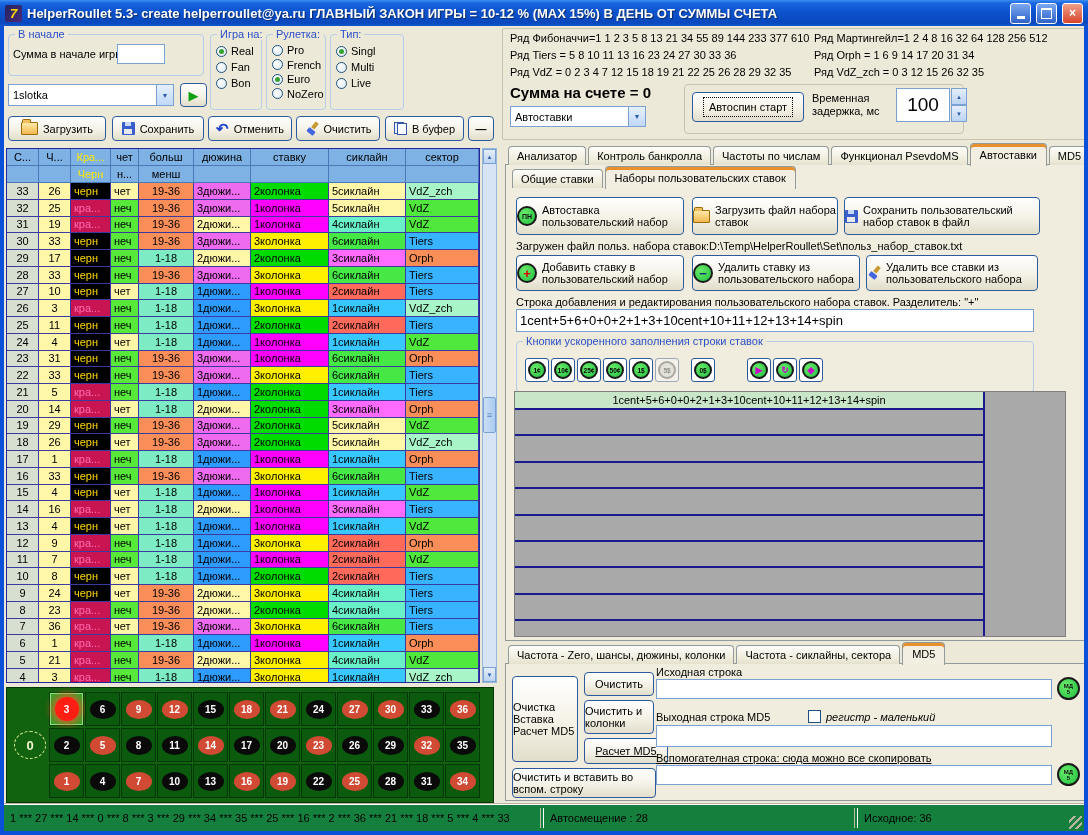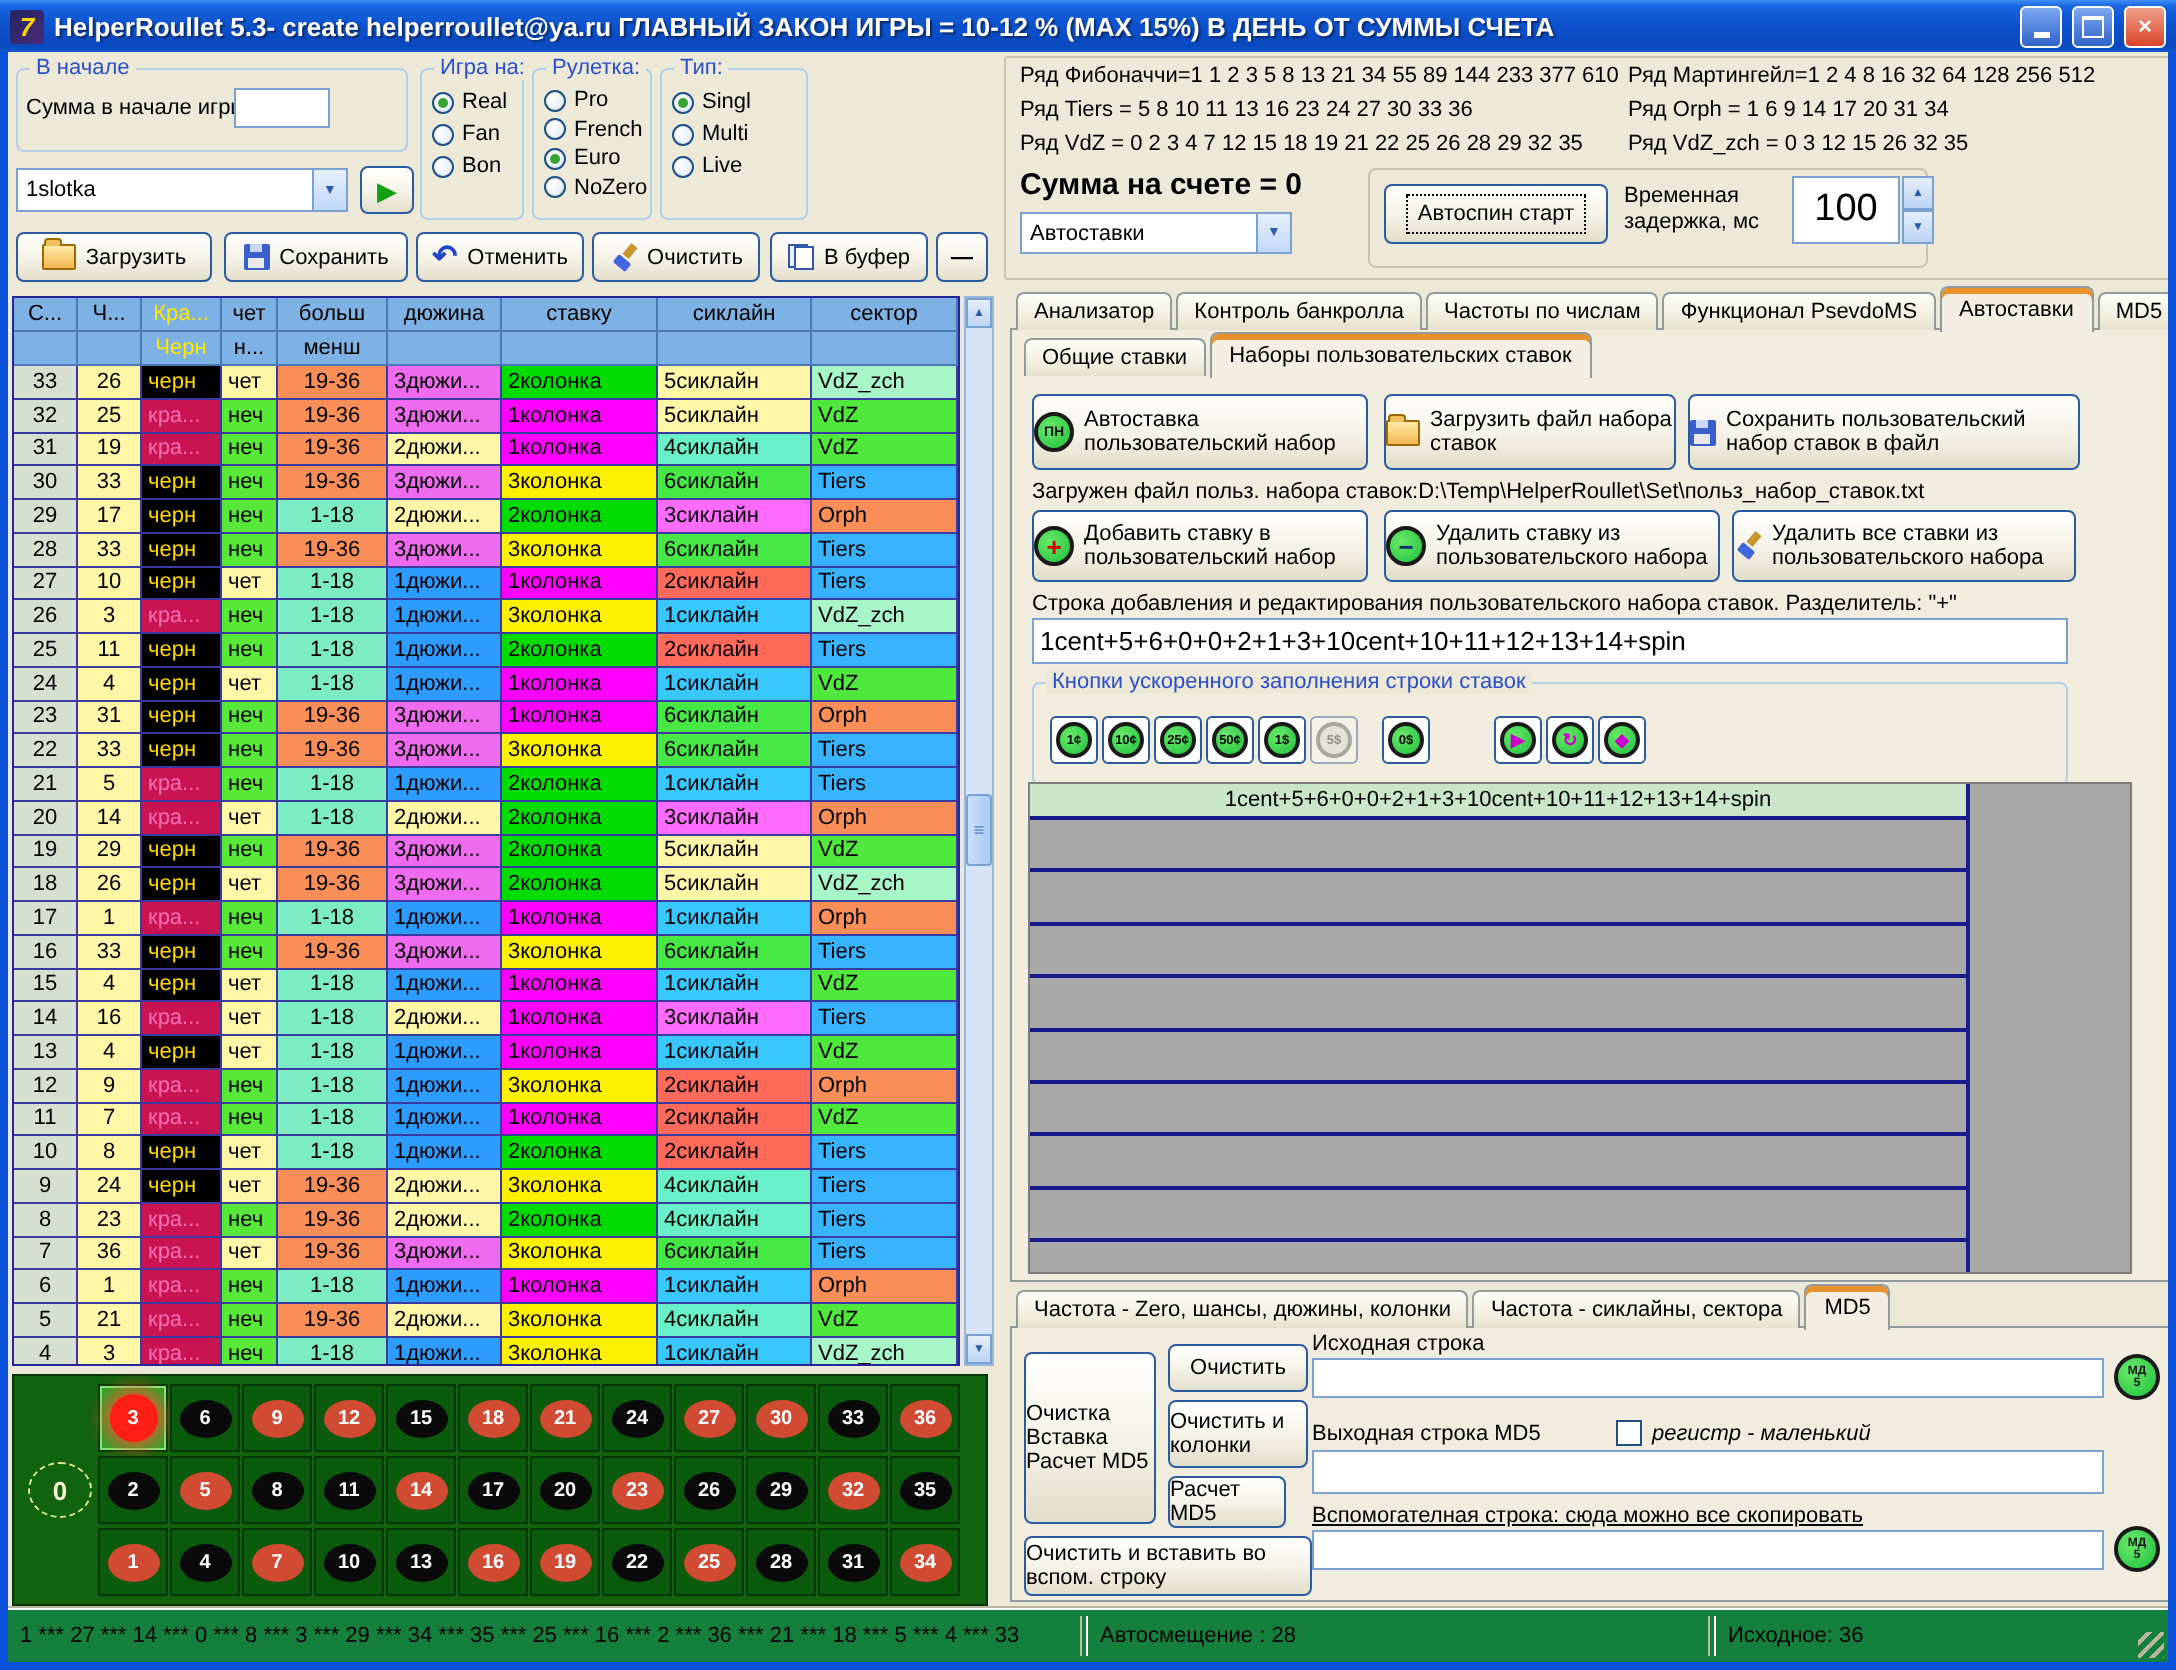--- a/index.html
+++ b/index.html
@@ -866,21 +866,21 @@
     <div class="panel" style="left:501px;top:637px;width:580px;height:138px;">
       <div class="xbtn abs" style="left:6px;top:12px;width:66px;height:86px;">
         <span class="lbl">Очистка Вставка Расчет MD5</span>
       </div>
       <div class="xbtn abs" style="left:78px;top:8px;width:70px;height:24px;">
         <span class="lbl">Очистить</span>
       </div>
       <div class="xbtn abs" style="left:78px;top:36px;width:70px;height:34px;">
         <span class="lbl">Очистить и колонки</span>
       </div>
-      <div class="xbtn abs" style="left:78px;top:74px;width:59px;height:26px;">
+      <div class="xbtn abs" style="left:78px;top:74px;width:84px;height:26px;text-decoration:underline;">
         <span class="lbl">Расчет MD5</span>
       </div>
       <div class="xbtn abs" style="left:6px;top:104px;width:144px;height:30px;">
         <span class="lbl">Очистить и вставить во вспом. строку</span>
       </div>
       <span class="lab abs" style="left:150px;top:2px;">Исходная строка</span>
       <input class="tin abs" style="left: 150px; top: 15px; width: 396px; height: 20px;" value="">
       <span class="md5ico abs" style="left:551px;top:13px;">МД<br>5</span>
       <span class="lab abs" style="left:150px;top:47px;">Выходная строка MD5</span>
       <span class="cb abs" style="left:302px;top:46px;"></span>

